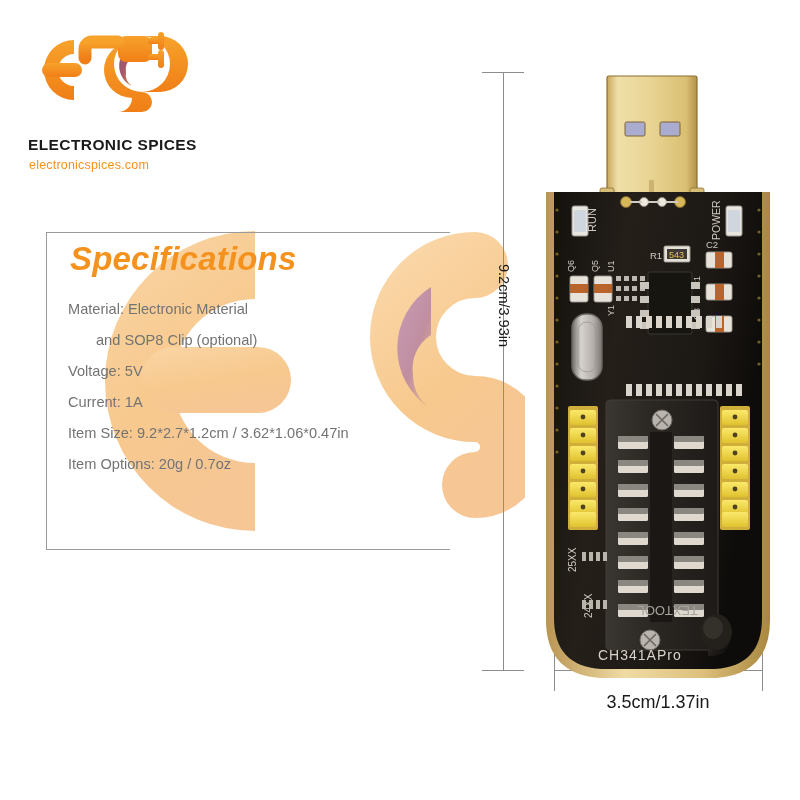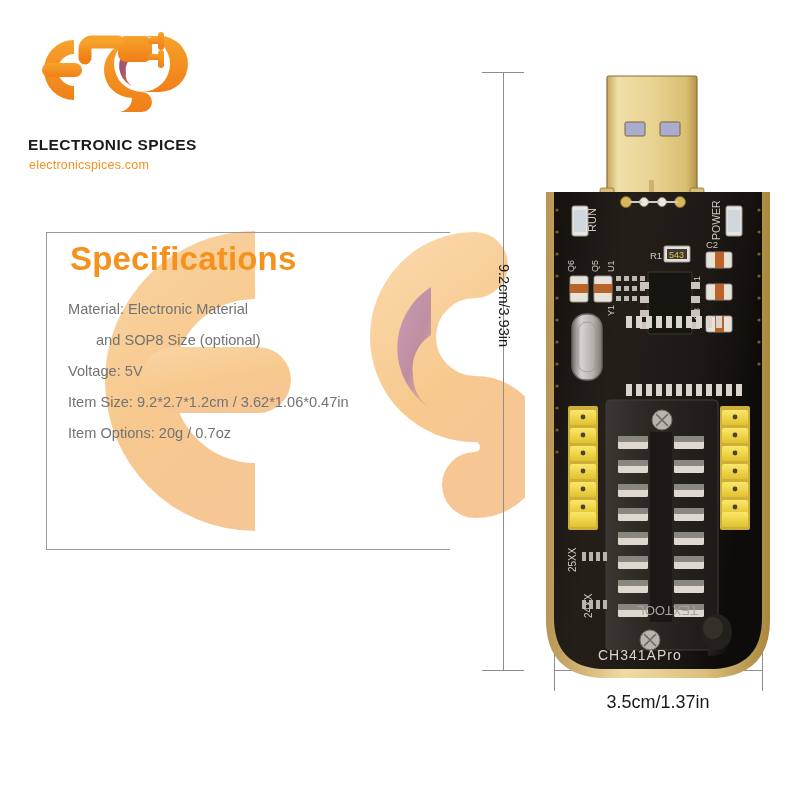--- a/index.html
+++ b/index.html
@@ -33,21 +33,21 @@
   .spec-bracket {
     position:absolute; left:46px; top:232px; width:404px; height:318px;
     border:1px solid #9a9a9a; border-right:none;
   }
   .spec-bracket::after{
     content:""; position:absolute; right:-1px; top:-1px; bottom:-1px; width:1px;
     background:transparent;
   }
   .spec-title {
     position:absolute; left:70px; top:240px;
-    font-size:33px; font-weight:bold; 
+    font-size:33px; font-weight:bold; font-style:italic;
     color:#F5921E; letter-spacing:0.2px; white-space:nowrap;
   }
   .spec-list { position:absolute; left:68px; top:294px; width:400px; }
   .spec-line {
     font-size:14.6px; color:#737373; line-height:31px; white-space:nowrap;
     position:relative;
   }
   .spec-line.indent { padding-left:28px; }
 
   
@@ -162,22 +162,23 @@
 
       <path d="M168 74 A72 72 0 0 0 168 196 A40 40 0 0 1 150 162
                A40 40 0 0 1 168 122 Z" fill="url(#wmPurple)"></path>
     </g>
   </svg>
 
   <div class="spec-bracket"></div>
   <div class="spec-title">Specifications</div>
   <div class="spec-list">
     <div class="spec-line">Material: Electronic Material</div>
-    <div class="spec-line indent">and SOP8 Size (optional)</div>
+    <div class="spec-line indent">and SOP8 Clip (optional)</div>
     <div class="spec-line">Voltage: 5V</div>
+    <div class="spec-line">Current: 1A</div>
     <div class="spec-line">Item Size: 9.2*2.7*1.2cm / 3.62*1.06*0.47in</div>
     <div class="spec-line">Item Options: 20g / 0.7oz</div>
   </div>
 
   <div class="dim-v-tick-top"></div>
   <div class="dim-v-line"></div>
   <div class="dim-v-tick-bot"></div>
   <div class="dim-v-label">9.2cm/3.93in</div>
 
   <div class="dim-h-tick-l"></div>

